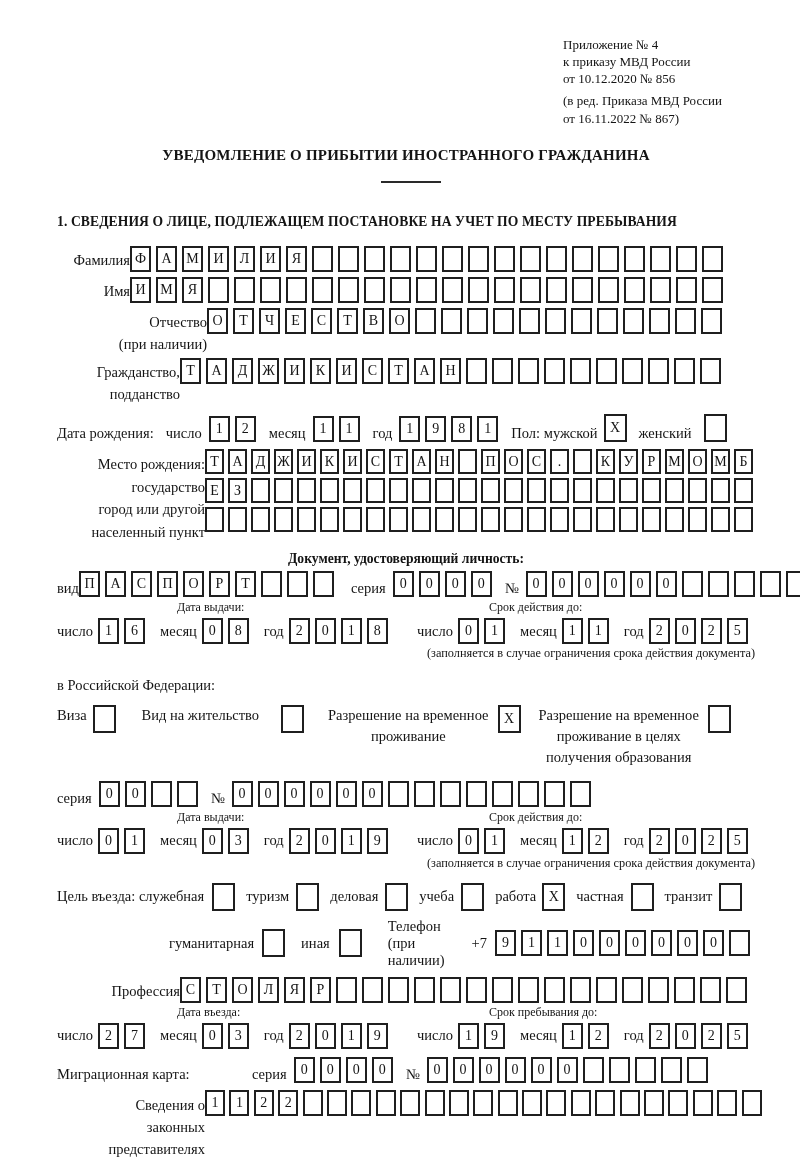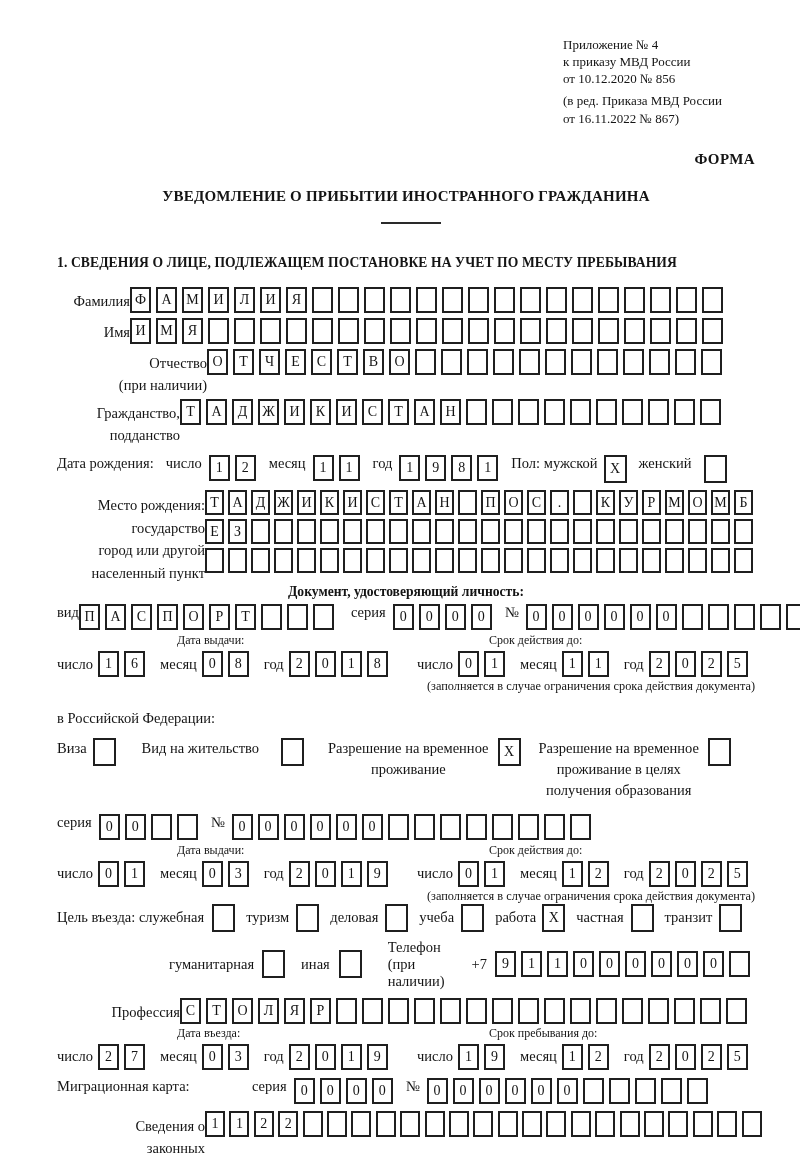--- a/index.html
+++ b/index.html
@@ -26,62 +26,61 @@
     box-sizing:border-box;flex:0 0 auto;width:21px;height:26px;
     border:2px solid #1f1f1f;margin-right:5px;
     display:flex;align-items:center;justify-content:center;
     font-size:14px;line-height:1;
   }
   .sm .cell{width:19px;height:25px;margin-right:4px;}
   .rep .cell{width:20px;height:26px;margin-right:4.4px;}
   .rowstack>.cells{margin-bottom:4px;}
   .repstack>.cells{margin-bottom:7px;}
   
-  .irow{display:flex;align-items:flex-start;margin-top:9px;font-size:14.5px;}
+  .irow{display:flex;align-items:flex-end;margin-top:9px;font-size:14.5px;}
   .irow .cells{margin-left:7px;}
   .gap12{margin-left:12px;}.gap8{margin-left:8px;}.gap26{margin-left:26px;}
   
-  .doc-heading{margin-top:0;text-align:center;font-weight:bold;font-size:13.6px;}
+  .doc-heading{margin-top:8px;text-align:center;font-weight:bold;font-size:13.6px;}
   .date-cols{display:flex;margin-top:3px;}
   .dcol-l{flex:0 0 360px;}
   .dcol-r{flex:1 1 auto;}
   .dhead{font-size:12px;}
   .dhead-l{padding-left:120px;}
   .dhead-r{padding-left:72px;}
   .dline{display:flex;align-items:center;margin-top:3px;font-size:14.5px;}
   .dline .cells{margin-left:5px;}
   .dline .w2{margin-right:10px;}
   .note-right{margin-top:2px;text-align:right;font-size:12.3px;}
   .intro{margin-top:12px;font-size:14.5px;line-height:1.75;}
   .intro p{margin:0;}
   
   .opts{display:flex;align-items:flex-start;margin-top:6px;font-size:14.5px;}
   .opt{display:flex;align-items:flex-start;}
   .opt-text{line-height:1.45;}
   .opt-text.ctr{text-align:center;}
   .cboxes .cell{width:23px;height:28px;margin-right:0;}
   .opt .cboxes{margin-left:9px;}
   
-  .purpose{display:flex;align-items:center;font-size:14.5px;}
+  .purpose{display:flex;align-items:center;margin-top:12px;font-size:14.5px;}
   .purpose .cboxes{margin-left:8px;}
   .purpose .item{margin-left:11px;display:flex;align-items:center;}
   .purpose2{margin-top:7px;margin-left:112px;}
   .phone-cells{margin-left:8px;}
 </style>
 </head>
 <body>
 
 <div class="page">
 
   <div class="annex">
     <p>Приложение № 4<br>к приказу МВД России<br>от 10.12.2020 № 856</p>
     <p class="note">(в ред. Приказа МВД России<br>от 16.11.2022 № 867)</p>
   </div>
 
-  <div class="form-label">ФОРМА</div>
 
   <div class="title">
     <span>УВЕДОМЛЕНИЕ О ПРИБЫТИИ ИНОСТРАННОГО ГРАЖДАНИНА</span><br>
     <span class="uline"></span>
   </div>
 
   <div class="section-heading">1. СВЕДЕНИЯ О ЛИЦЕ, ПОДЛЕЖАЩЕМ ПОСТАНОВКЕ НА УЧЕТ ПО МЕСТУ ПРЕБЫВАНИЯ</div>
 
   <div class="frow" style="margin-top:16px;">
     <div class="flabel w73">Фамилия</div>

